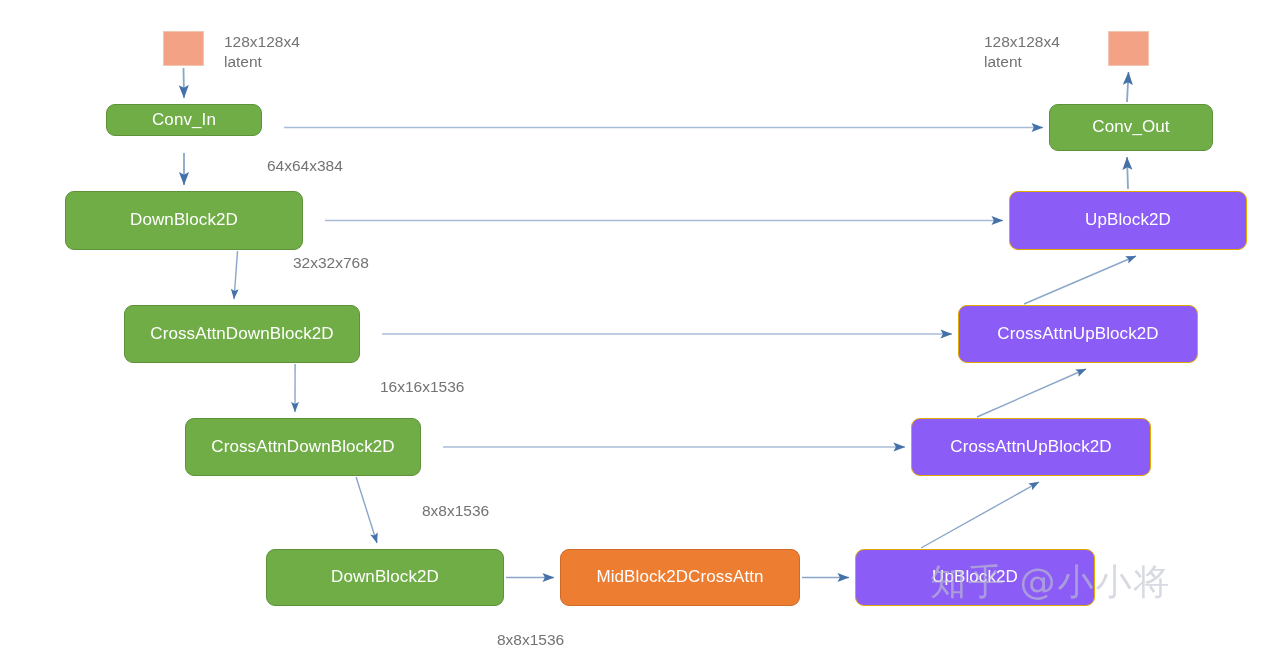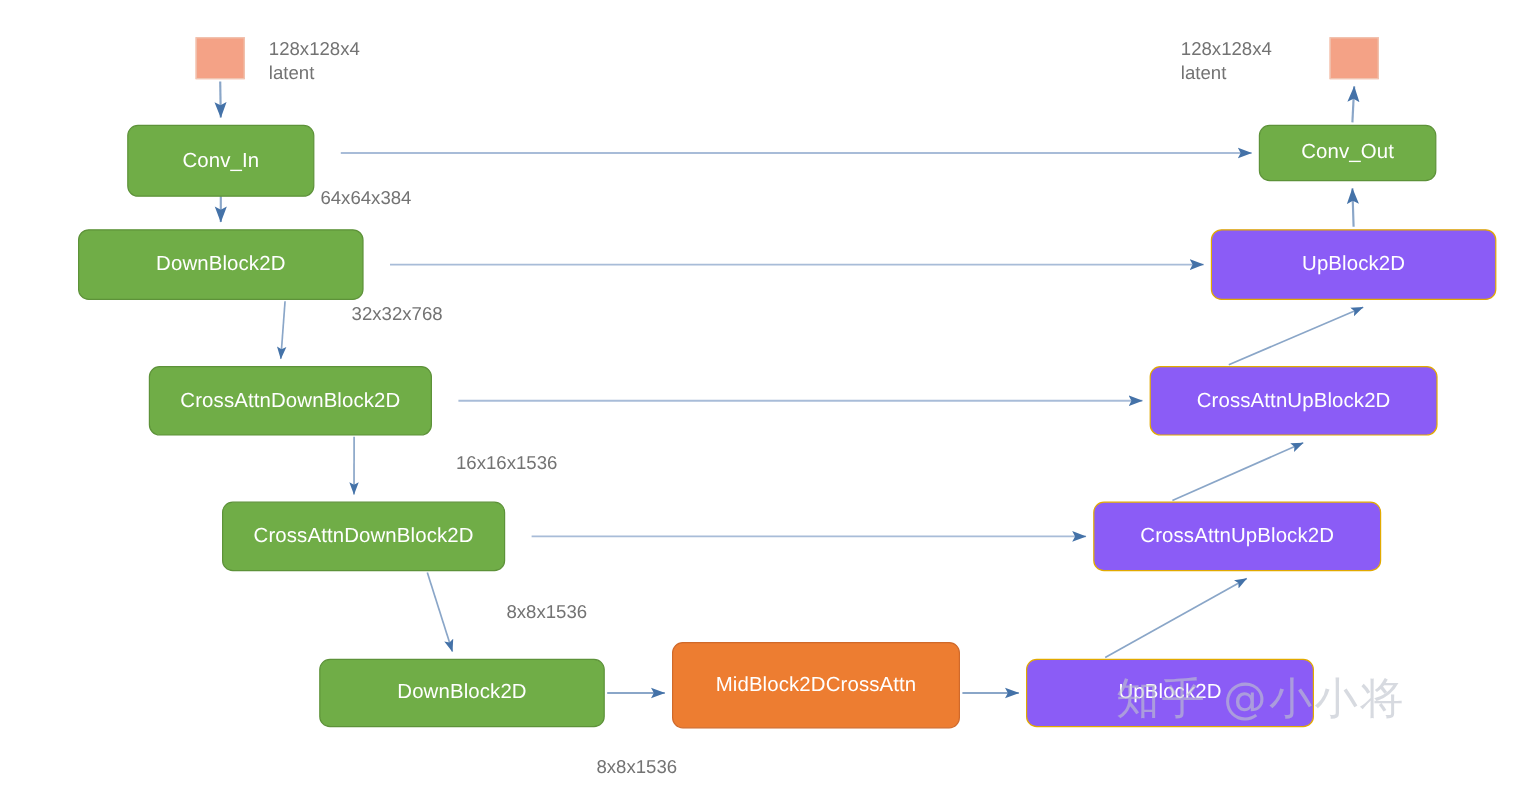--- a/index.html
+++ b/index.html
@@ -105,51 +105,51 @@
         <line x1="284" y1="127.5" x2="1043" y2="127.5" stroke="#a8bcd8" stroke-width="1.6" marker-end="url(#ahead)"></line>
         <line x1="325" y1="220.5" x2="1003" y2="220.5" stroke="#a8bcd8" stroke-width="1.6" marker-end="url(#ahead)"></line>
         <line x1="382" y1="334" x2="952" y2="334" stroke="#a8bcd8" stroke-width="1.6" marker-end="url(#ahead)"></line>
         <line x1="443" y1="447" x2="905" y2="447" stroke="#a8bcd8" stroke-width="1.6" marker-end="url(#ahead)"></line>
       </g>
   </svg>
 
   <div id="nodes-layer">
       <div class="latent" style="left: 163px; top: 31px; width: 41px; height: 35px;"></div>
       <div class="latent" style="left: 1108px; top: 31px; width: 41px; height: 35px;"></div>
-      <div class="node green" style="left: 106px; top: 104px; width: 156px; height: 60px;">
+      <div class="node green" style="left: 106px; top: 104px; width: 156px; height: 32px;">
         <span>Conv_In</span>
       </div>
       <div class="node green" style="left: 65px; top: 191px; width: 238px; height: 59px;">
         <span>DownBlock2D</span>
       </div>
       <div class="node green" style="left: 124px; top: 305px; width: 236px; height: 58px;">
         <span>CrossAttnDownBlock2D</span>
       </div>
       <div class="node green" style="left: 185px; top: 418px; width: 236px; height: 58px;">
         <span>CrossAttnDownBlock2D</span>
       </div>
       <div class="node green" style="left: 266px; top: 549px; width: 238px; height: 57px;">
         <span>DownBlock2D</span>
       </div>
-      <div class="node orange" style="left: 560px; top: 535px; width: 240px; height: 72px;">
+      <div class="node orange" style="left: 560px; top: 549px; width: 240px; height: 57px;">
         <span>MidBlock2DCrossAttn</span>
       </div>
       <div class="node yellow" style="left: 855px; top: 549px; width: 240px; height: 57px;">
         <span>UpBlock2D</span>
       </div>
       <div class="node yellow" style="left: 911px; top: 418px; width: 240px; height: 58px;">
         <span>CrossAttnUpBlock2D</span>
       </div>
       <div class="node yellow" style="left: 958px; top: 305px; width: 240px; height: 58px;">
         <span>CrossAttnUpBlock2D</span>
       </div>
       <div class="node yellow" style="left: 1009px; top: 191px; width: 238px; height: 59px;">
         <span>UpBlock2D</span>
       </div>
-      <div class="node green" style="left: 1049px; top: 104px; width: 148px; height: 47px;">
+      <div class="node green" style="left: 1049px; top: 104px; width: 164px; height: 47px;">
         <span>Conv_Out</span>
       </div>
     </div>
   <div id="labels-layer">
       <div class="dim-label" style="left: 224px; top: 32px;">128x128x4
 latent</div>
       <div class="dim-label" style="left: 984px; top: 32px;">128x128x4
 latent</div>
       <div class="dim-label" style="left: 267px; top: 156px;">64x64x384</div>
       <div class="dim-label" style="left: 293px; top: 253px;">32x32x768</div>

